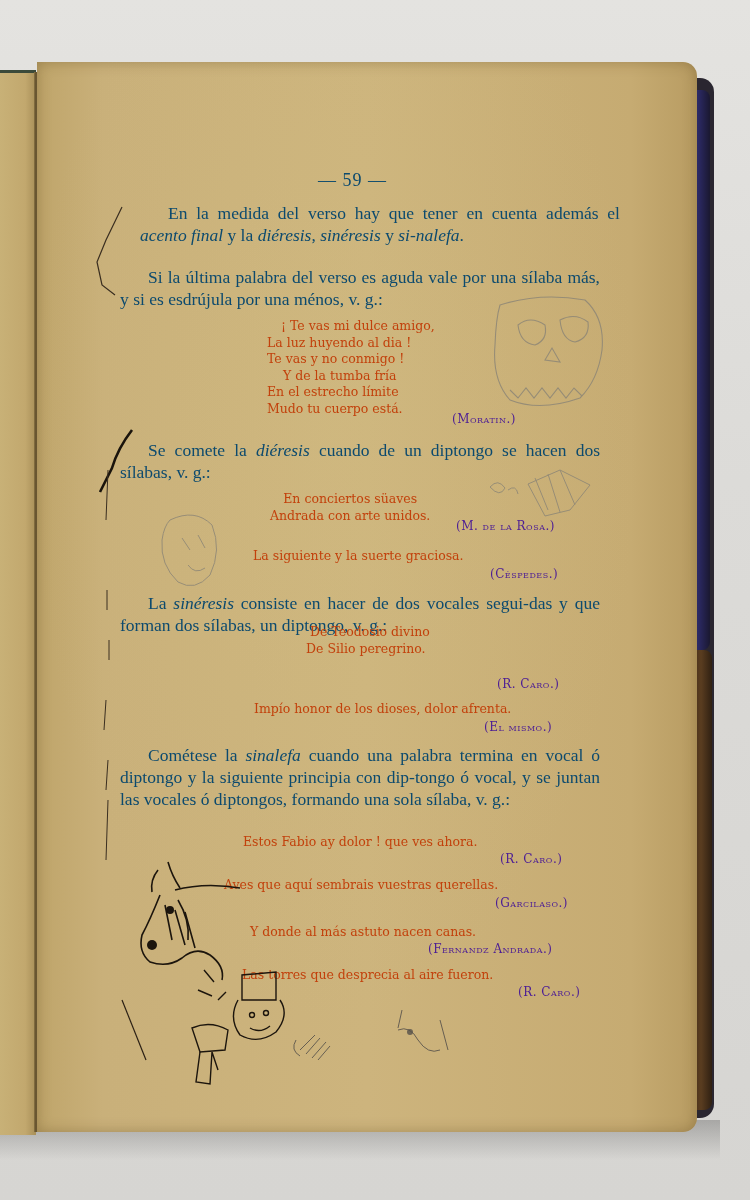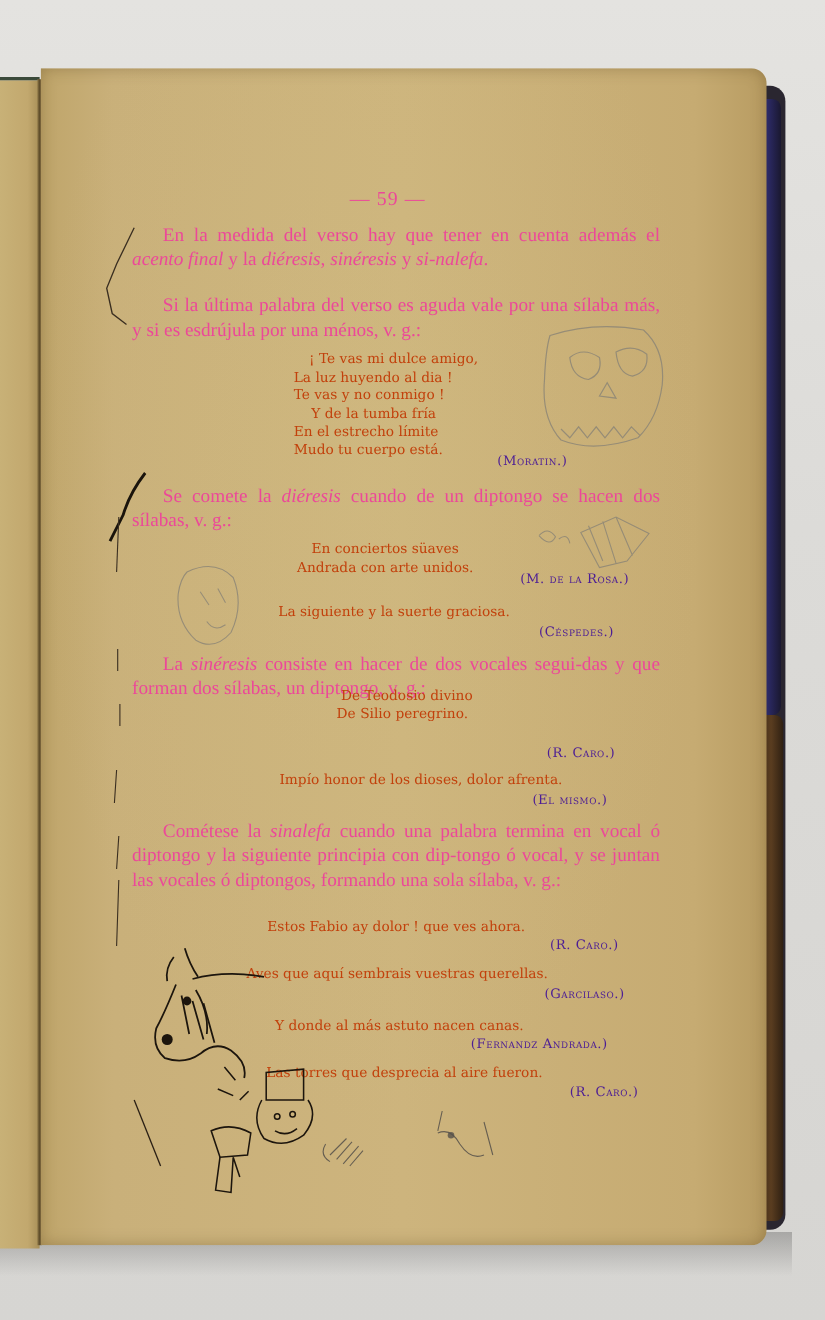--- a/index.html
+++ b/index.html
@@ -36,21 +36,21 @@
     background: linear-gradient(90deg,#8a7445,#5e4c2a,#8a7445);
   }
   .page {
     position:absolute; left:37px; top:62px; width:660px; height:1070px;
     background:
       radial-gradient(ellipse at 45% 35%, rgba(210,190,130,0.35), rgba(0,0,0,0) 60%),
       linear-gradient(90deg,#bfa56a 0%,#c9b07a 10%,#cdb47d 50%,#c6ab72 90%,#b89c62 100%);
     border-radius:0 14px 14px 0;
     box-shadow: inset 0 0 14px rgba(90,65,25,0.35);
   }
-  .text { position:absolute; color:#ec4899; }
+  .text { position:absolute; color:#0c4a6e; }
   .pagenum {
     left:318px; top:170px; font-size:18px; letter-spacing:1px;
     font-family:"Liberation Serif", serif;
   }
   .para {
     left:120px; width:480px; font-size:17.5px; line-height:22px;
     font-family:"Liberation Serif", serif; text-align:justify;
   }
   .para .indent { display:inline-block; width:28px; }
   .para i { font-style:italic; }
@@ -71,41 +71,41 @@
 <div class="cover-spine"></div>
 <div class="cover-blue"></div>
 <div class="cover-brown"></div>
 <div class="left-page"></div>
 <div class="gutter"></div>
 
 <div class="page"></div>
 
 <div class="text pagenum">— 59 —</div>
 
-<div class="text para" style="top:202px;"><span class="indent"></span><span>En la medida del verso hay que tener en cuenta además el </span><i>acento final</i><span> y la </span><i>diéresis</i><span>, </span><i>sinéresis</i><span> y </span><i>si-nalefa</i><span>.</span></div>
+<div class="text para" style="top:202px;margin-left:20px;"><span class="indent"></span><span>En la medida del verso hay que tener en cuenta además el </span><i>acento final</i><span> y la </span><i>diéresis</i><span>, </span><i>sinéresis</i><span> y </span><i>si-nalefa</i><span>.</span></div>
 
 <div class="text para" style="top:266px;"><span class="indent"></span><span>Si la última palabra del verso es aguda vale por una sílaba más, y si es esdrújula por una ménos, v. g.:</span></div>
 
 <div class="text verse" style="left:267px; top:318px;">
   <div style="padding-left:14px">¡ Te vas mi dulce amigo,</div>
   <div>La luz huyendo al dia !</div>
   <div>Te vas y no conmigo !</div>
   <div style="padding-left:16px">Y de la tumba fría</div>
   <div>En el estrecho límite</div>
   <div>Mudo tu cuerpo está.</div>
 </div>
 <div class="text attrib" style="left:452px; top:412px;">(Moratin.)</div>
 
 <div class="text para" style="top:439px;"><span class="indent"></span><span>Se comete la </span><i>diéresis</i><span> cuando de un diptongo se hacen dos sílabas, v. g.:</span></div>
 
 <div class="text verse" style="left:270px; top:491px; text-align:center;">
   <div>En conciertos süaves</div>
   <div>Andrada con arte unidos.</div>
 </div>
-<div class="text attrib" style="left:456px; top:519px;margin-left:17px;">(M. de la Rosa.)</div>
+<div class="text attrib" style="left:456px; top:519px;">(M. de la Rosa.)</div>
 
 <div class="text verse" style="left:253px; top:548px;">La siguiente y la suerte graciosa.</div>
 <div class="text attrib" style="left:490px; top:567px;">(Céspedes.)</div>
 
 <div class="text para" style="top:592px;"><span class="indent"></span><span>La </span><i>sinéresis</i><span> consiste en hacer de dos vocales segui-das y que forman dos sílabas, un diptongo, v. g.:</span></div>
 
 <div class="text verse" style="left:306px; top:624px;">
   <div style="padding-left:4px">De Teodosio divino</div>
   <div>De Silio peregrino.</div>
 </div>

